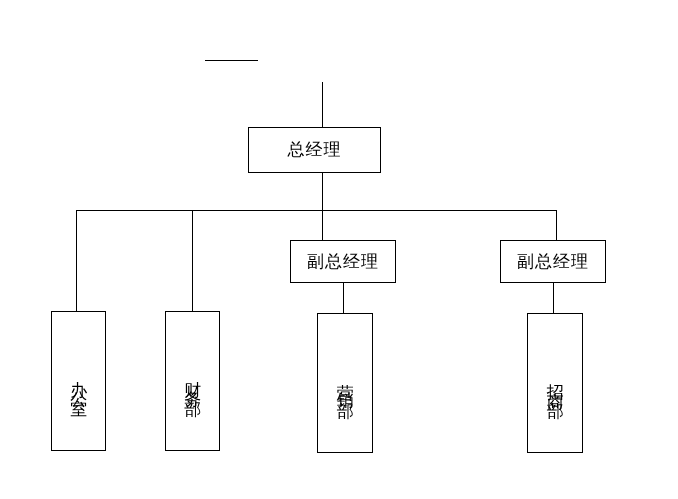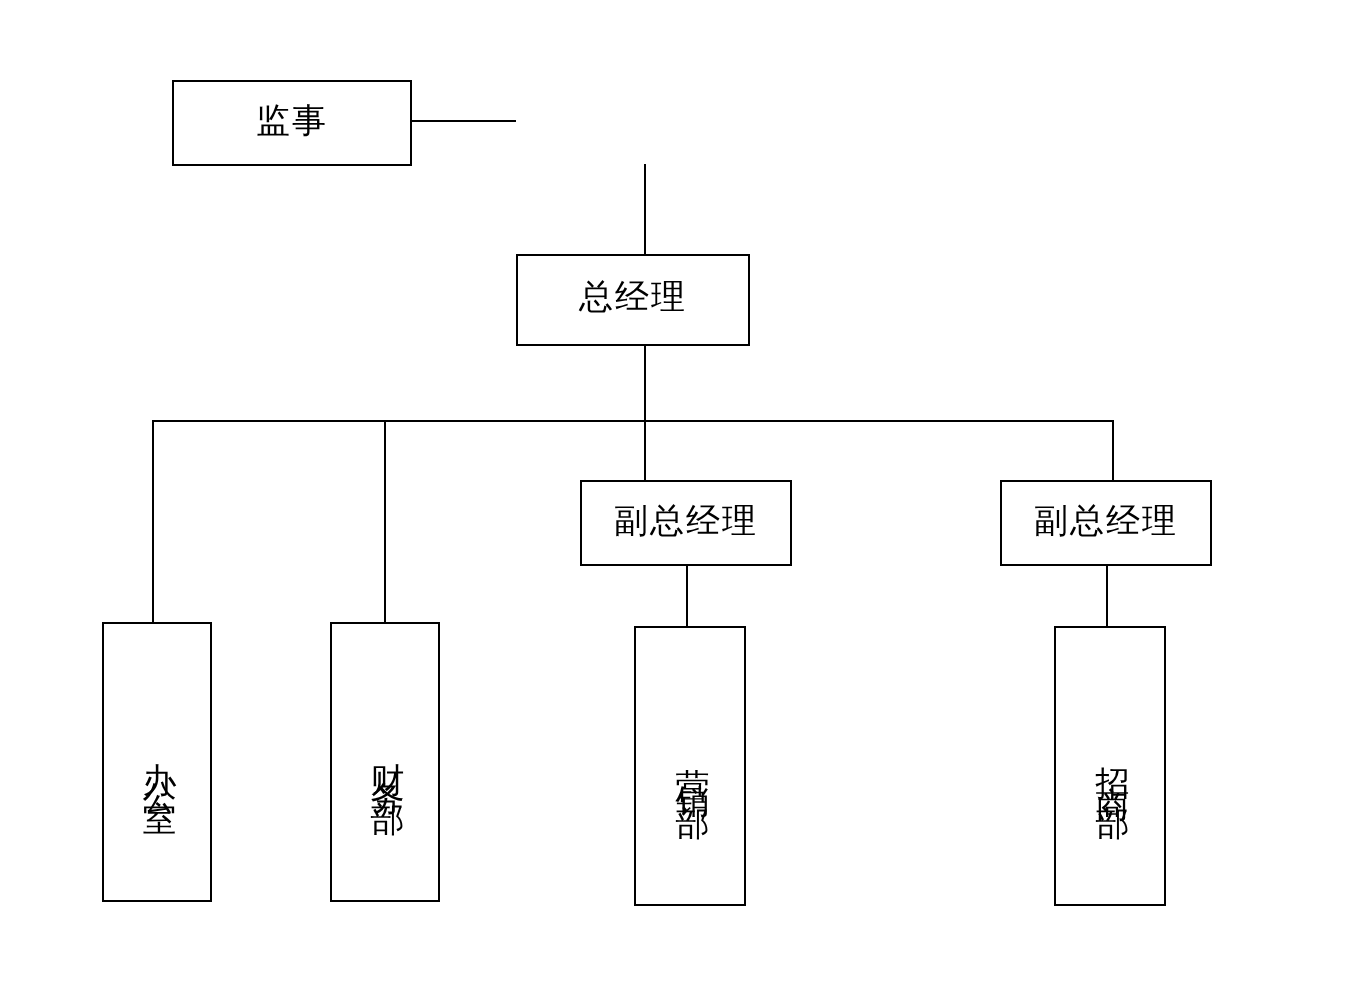--- a/index.html
+++ b/index.html
@@ -67,26 +67,23 @@
   <div class="conn h" style="left:76px; top:210px; width:481px;"></div>
 
   <div class="conn v" style="left:76px; top:210px; height:101px;"></div>
   <div class="conn v" style="left:192px; top:210px; height:101px;"></div>
   <div class="conn v" style="left:322px; top:210px; height:31px;"></div>
   <div class="conn v" style="left:556px; top:210px; height:31px;"></div>
 
   <div class="conn v" style="left:343px; top:282px; height:32px;"></div>
   <div class="conn v" style="left:553px; top:282px; height:32px;"></div>
 
-  <div class="node" style="left:86px; top:40px; width:120px; height:43px;">
-    <span class="node-label">监事</span>
-  </div>
 
 
-  <div class="node" style="left:258px; top:127px; width:117px; height:46px;">
+  <div class="node" style="left:248px; top:127px; width:133px; height:46px;">
     <span class="node-label">总经理</span>
   </div>
 
   <div class="node" style="left:290px; top:240px; width:106px; height:43px;">
     <span class="node-label">副总经理</span>
   </div>
 
   <div class="node" style="left:500px; top:240px; width:106px; height:43px;">
     <span class="node-label">副总经理</span>
   </div>

